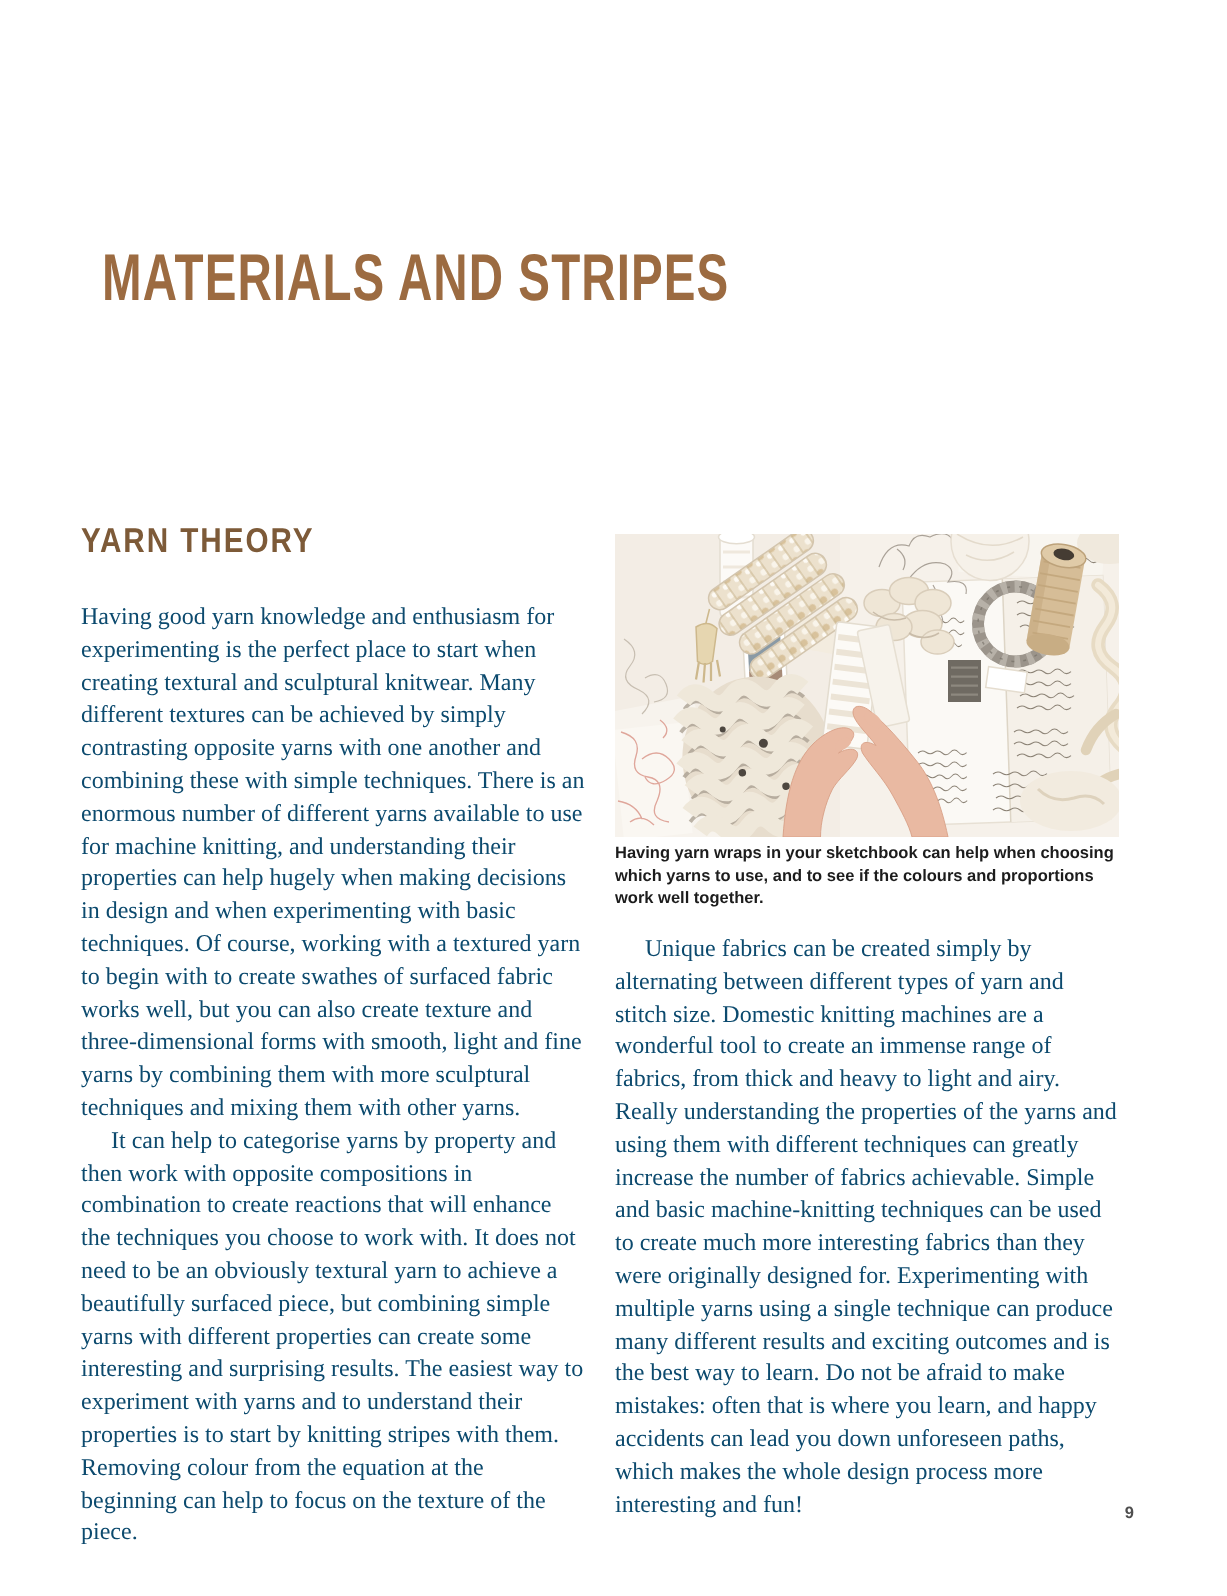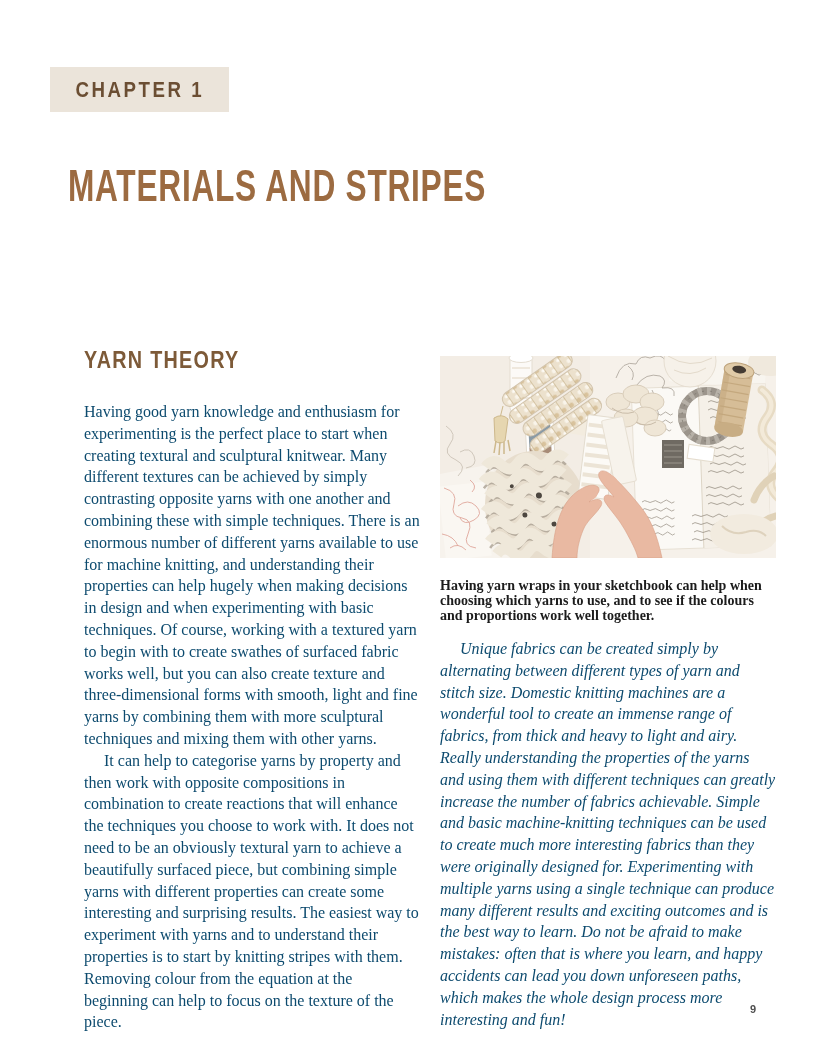--- a/index.html
+++ b/index.html
@@ -5,43 +5,40 @@
   html,body{margin:0;padding:0;background:#ffffff;}
   .page{position:relative;width:818px;height:1064px;background:#ffffff;overflow:hidden;
         font-family:"Liberation Serif",serif;color:#2e2b28;}
   .chapter-box{position:absolute;left:50px;top:67px;width:179px;height:45px;background:#ebe4da;
         display:flex;align-items:center;justify-content:center;}
   .chapter-label{font-family:"Liberation Sans",sans-serif;font-weight:bold;font-size:22px;
         letter-spacing:3px;color:#6b4e33;transform:scaleX(.85);white-space:nowrap;}
   .page-title{position:absolute;left:68px;top:161px;font-family:"Liberation Sans",sans-serif;
         font-weight:bold;font-size:44px;letter-spacing:1px;color:#9c6b41;
         transform:scaleX(.72);transform-origin:left top;white-space:nowrap;}
-  .content{position:absolute;left:84px;top:347px;display:flex;gap:20px;}
+  .content{position:absolute;left:54px;top:347px;display:flex;gap:20px;}
   .col{width:336px;}
   .section-heading{margin:0 0 27px 0;font-family:"Liberation Sans",sans-serif;font-weight:bold;
         font-size:23px;letter-spacing:1.5px;color:#7d5a38;transform:scaleX(.86);
         transform-origin:left top;white-space:nowrap;}
   .body p{margin:0;font-size:16px;line-height:21.8px;color:#0c4a6e;}
   .body p.indent{text-indent:20px;}
   .photo-wrap{margin-top:9px;width:336px;height:202px;display:block;}
   .photo-wrap svg{display:block;}
-  .caption{margin-top:20px;font-family:Liberation Serif, serif;font-weight:bold;
-        font-size:14px;line-height:15px;color:#1c1c1c;}
-  .right-body{margin-top:15px;font-style:italic;}
+  .caption{margin-top:4px;font-family:Liberation Sans, sans-serif;font-weight:bold;
+        font-size:11px;line-height:15px;color:#1c1c1c;}
+  .right-body{margin-top:15px;}
   .page-number{position:absolute;right:62px;top:1003px;font-family:"Liberation Sans",sans-serif;
         font-weight:bold;font-size:11px;color:#4e4e4e;}
 </style>
 </head>
 <body>
 
 <div class="page">
 
-  <div class="chapter-box">
-    <span class="chapter-label">CHAPTER 1</span>
-  </div>
 
   <div class="page-title">MATERIALS AND STRIPES</div>
 
   <div class="content">
 
     <div class="col body">
       <h2 class="section-heading">YARN THEORY</h2>
       <p>Having good yarn knowledge and enthusiasm for experimenting is the perfect place to start when creating textural and sculptural knitwear. Many different textures can be achieved by simply contrasting opposite yarns with one another and combining these with simple techniques. There is an enormous number of different yarns available to use for machine knitting, and understanding their properties can help hugely when making decisions in design and when experimenting with basic techniques. Of course, working with a textured yarn to begin with to create swathes of surfaced fabric works well, but you can also create texture and three-dimensional forms with smooth, light and fine yarns by combining them with more sculptural techniques and mixing them with other yarns.</p>
       <p class="indent">It can help to categorise yarns by property and then work with opposite compositions in combination to create reactions that will enhance the techniques you choose to work with. It does not need to be an obviously textural yarn to achieve a beautifully surfaced piece, but combining simple yarns with different properties can create some interesting and surprising results. The easiest way to experiment with yarns and to understand their properties is to start by knitting stripes with them. Removing colour from the equation at the beginning can help to focus on the texture of the piece.</p>
     </div>

